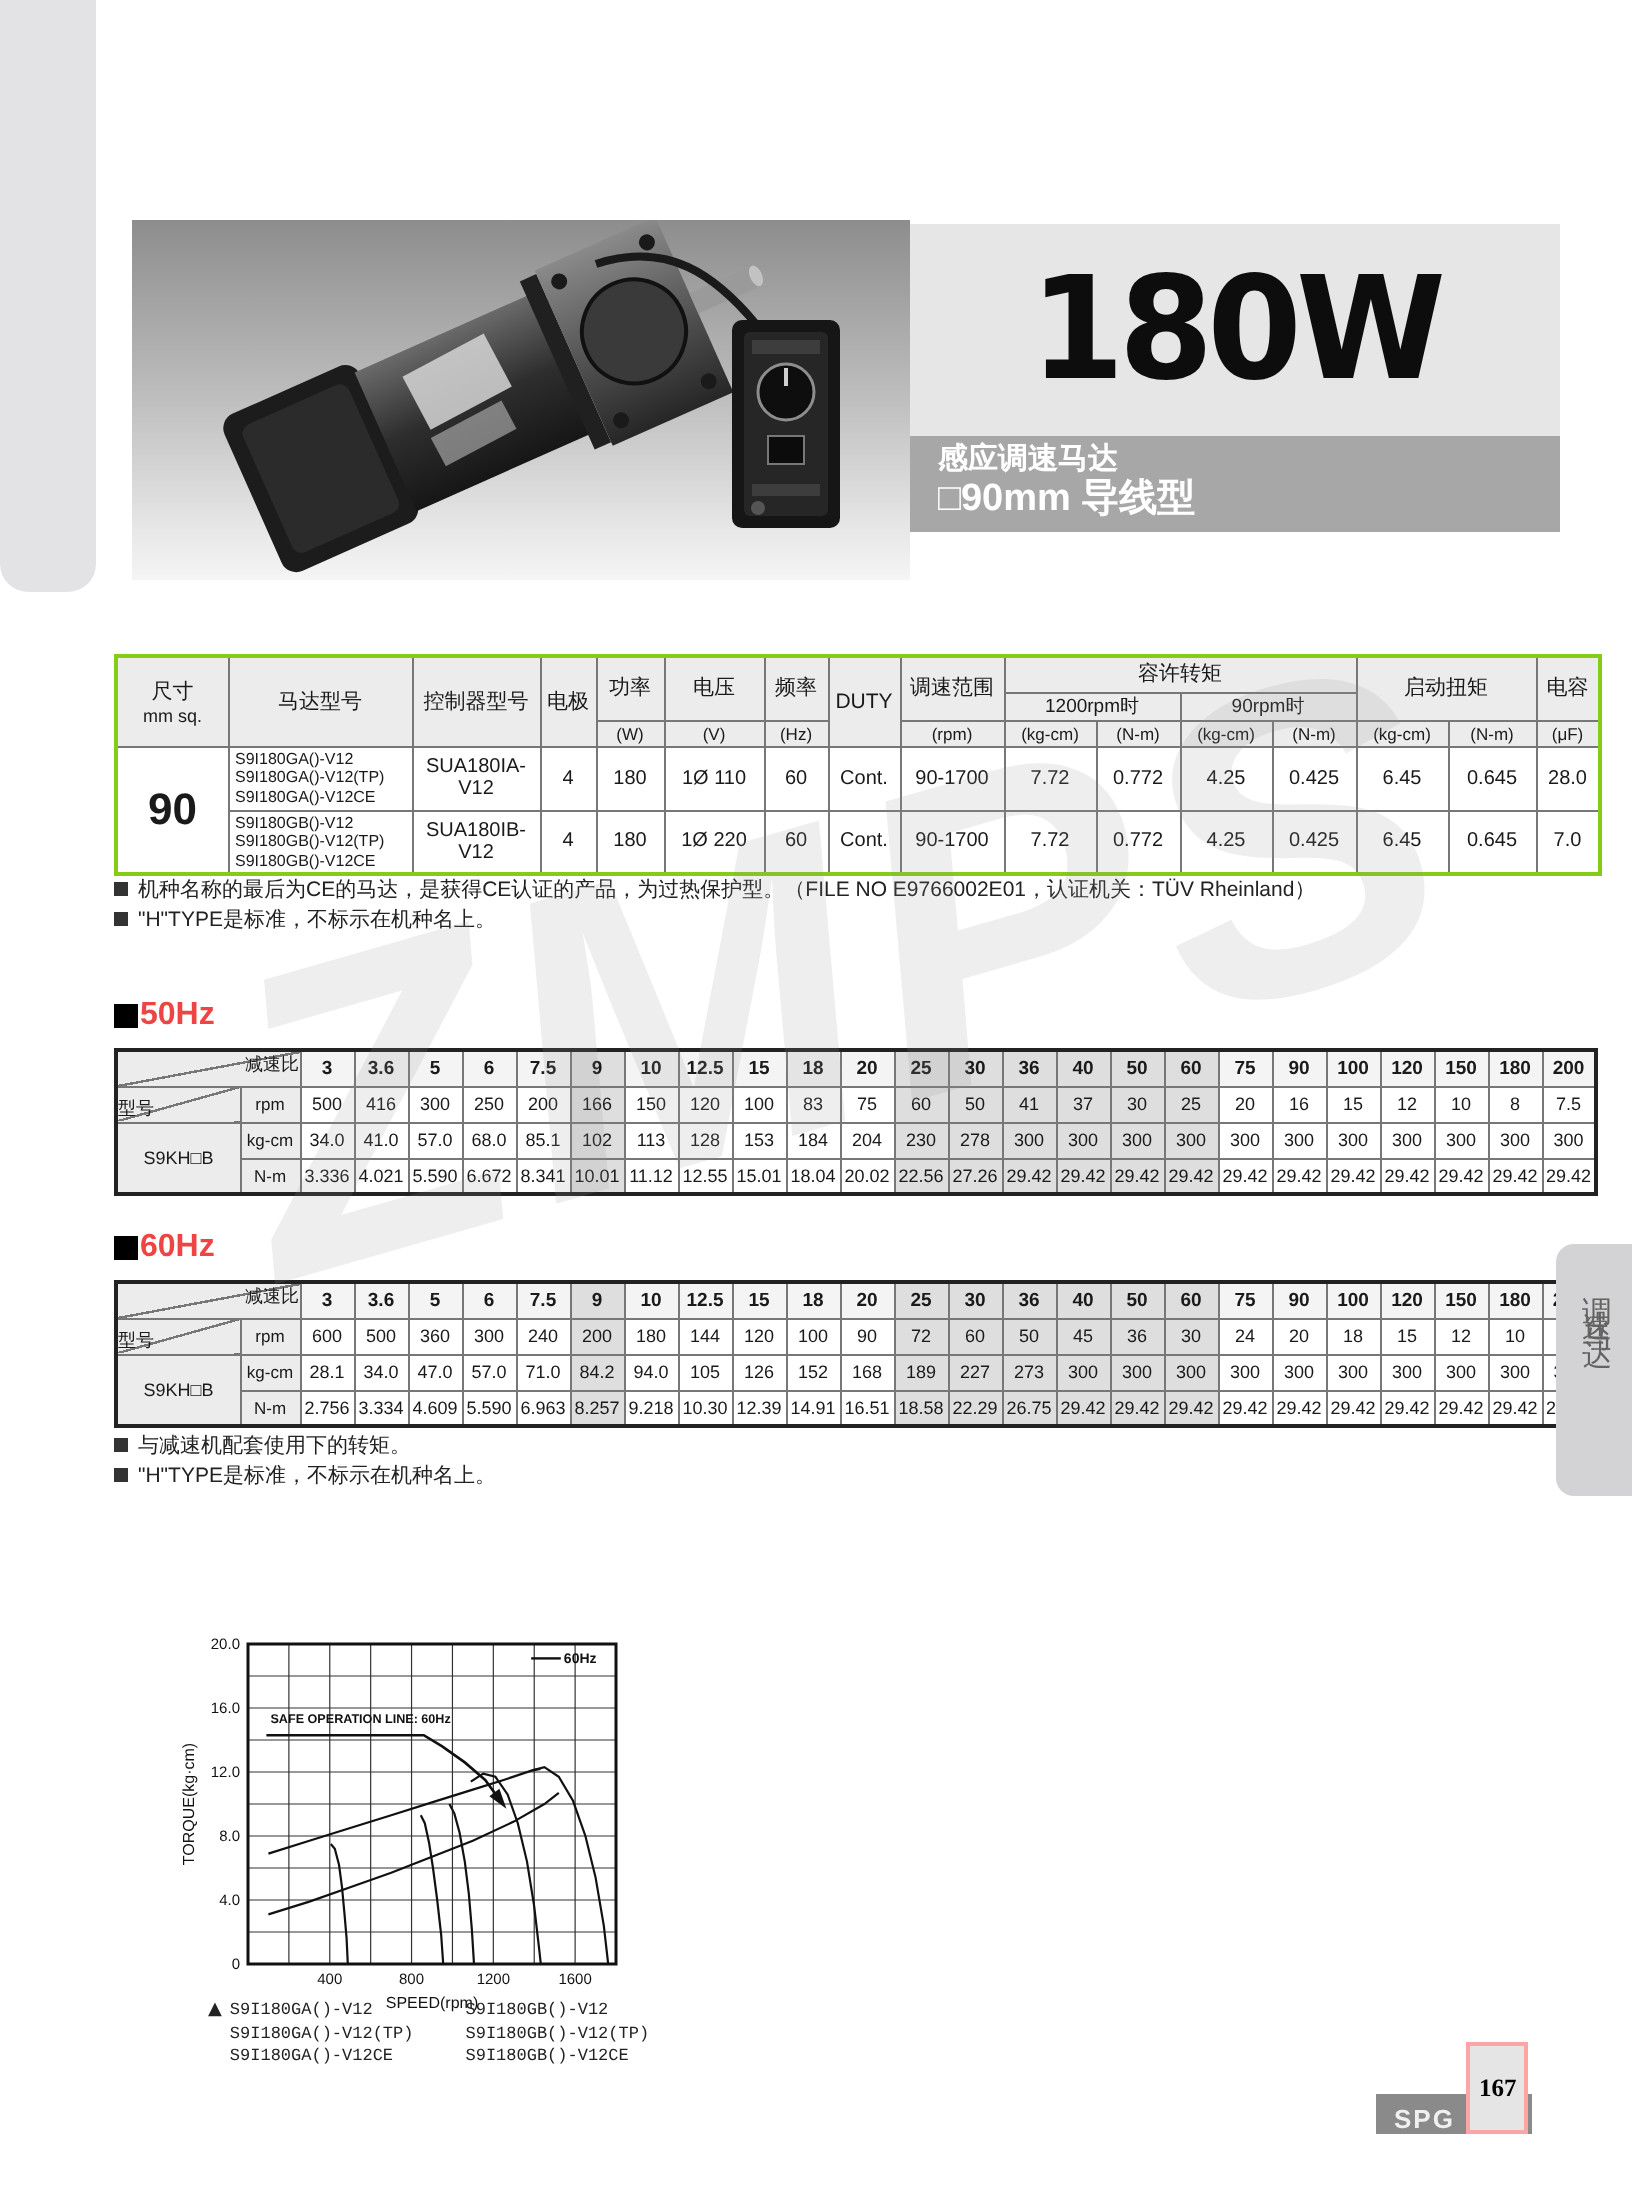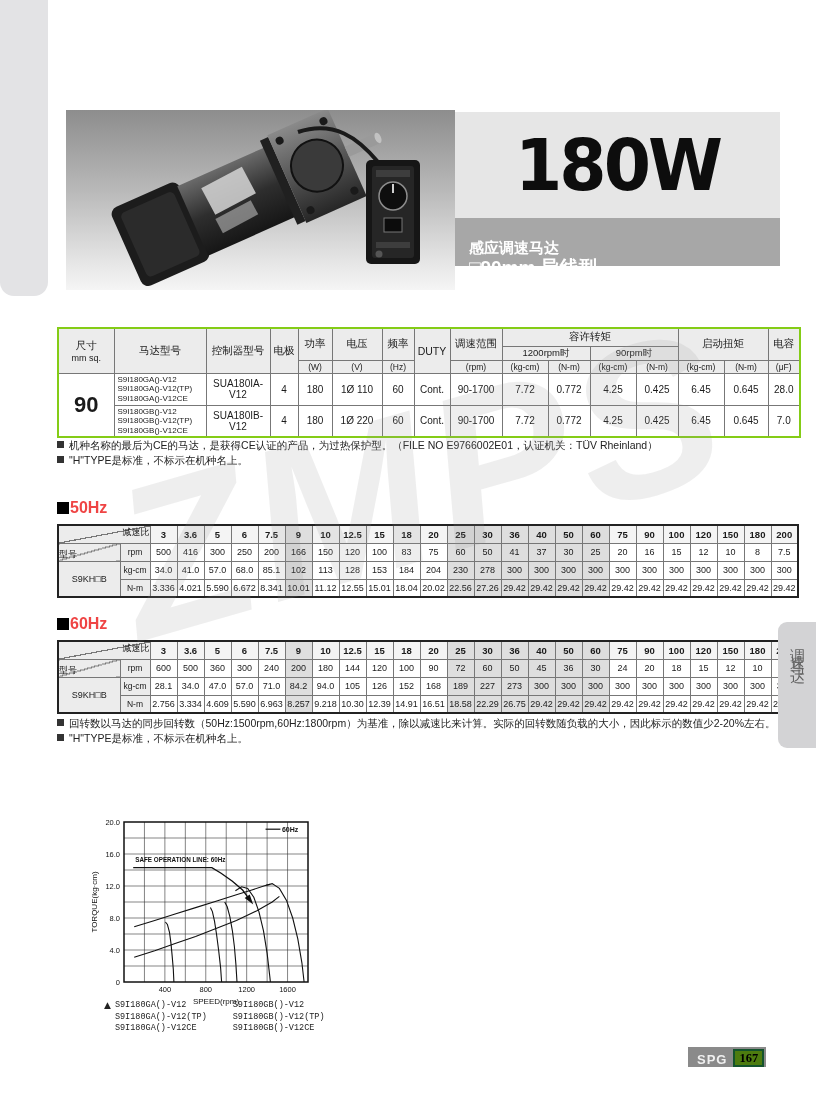--- a/index.html
+++ b/index.html
@@ -13,21 +13,21 @@
   
   .photo { position:absolute; left:66px; top:110px; width:389px; height:180px;
            background:linear-gradient(180deg,#8d8d8d 0%,#b9b9b9 45%,#e6e6e6 85%,#f5f5f5 100%); }
 
   
   .title-block { position:absolute; left:455px; top:112px; width:325px; height:106px;
                  background:#e6e6e6; display:flex; align-items:center; justify-content:center; }
   .wattage { font-size:68px; font-weight:bold; letter-spacing:-3px; color:#0d0d0d;
              font-family:"DejaVu Sans", sans-serif; transform:scaleY(1.05); }
   .subtitle-bar { position:absolute; left:455px; top:218px; width:325px; height:48px;
-                  background:#a7a7a7; color:#fff; padding:20px 0 0 14px; }
+                  background:#a7a7a7; color:#fff; padding:2px 0 0 14px; }
   .subtitle-bar .l1 { font-size:15px; font-weight:bold; line-height:19px; }
   .subtitle-bar .l2 { font-size:19px; font-weight:bold; line-height:22px; }
 
   
   table.spec { position:absolute; left:57px; top:327px; width:742px;
                border-collapse:collapse; table-layout:fixed; border:2px solid #84cc16;
                font-size:10px; text-align:center; background:#fff; }
   table.spec td { border:1px solid #777; padding:0 1px; }
   .spec .hc { background:#ececec; font-size:10.5px; }
   .spec .unit-row td { background:#ececec; font-size:8.5px; height:13px; }
@@ -75,22 +75,22 @@
   
   .side-tab { position:absolute; right:0; top:622px; width:38px; height:126px;
               background:#d3d3d5; border-radius:9px 0 0 9px; display:flex; justify-content:center; }
   .side-tab span { writing-mode:vertical-rl; font-size:15px; letter-spacing:7px; color:#636363;
                    padding-top:14px; }
 
   
   .footer { position:absolute; left:688px; top:1047px; background:#8a8a8a; height:20px;
             display:flex; align-items:flex-end; padding:0 2px 0 9px; }
   .footer .brand { color:#f0f0f0; font-weight:bold; font-size:13px; letter-spacing:1px; margin-right:6px; }
-  .footer .pageno { background:#4d7c0f; border:2px solid #14532d; color:#000; font-weight:bold;
-                    font-size:12.5px; line-height:12px; padding:1px 4px;
+  .footer .pageno { background:#e5e5e5; border:2px solid #fca5a5; color:#000; font-weight:bold;
+                    font-size:12.5px; line-height:12px; padding:15px 4px;
                     font-family:"Liberation Serif", serif; }
 
   .watermark { position:absolute; left:110px; top:360px; font-size:215px; font-weight:bold;
                font-style:italic; letter-spacing:6px; color:rgba(150,150,150,0.16);
                transform:rotate(-16deg); pointer-events:none; z-index:6; white-space:nowrap; }
 </style>
 </head>
 <body>
 
 <div class="left-bar"></div>
@@ -550,21 +550,21 @@
           <td class="g-val">29.42</td>
           <td class="g-val">29.42</td>
         </tr>
       </tbody>
     </table>
   </div>
 
 <div class="notes" style="top:716px; width:730px">
     <div class="note">
       <span class="bullet"></span>
-      <span>回转数以马达的同步回转数（50Hz:1500rpm,60Hz:1800rpm）为基准，除以减速比来计算。实际的回转数随负载的大小，因此标示的数值少2-20%左右。</span>
+      <span>与减速机配套使用下的转矩。</span>
     </div>
     <div class="note">
       <span class="bullet"></span>
       <span>"H"TYPE是标准，不标示在机种名上。</span>
     </div>
   </div>
 
 <div class="chart">
   <svg id="chart-svg" width="260" height="215" viewBox="0 0 260 215">
       <line x1="56.44444444444444" y1="12" x2="56.44444444444444" y2="172" stroke="#333" stroke-width="0.6"></line>

